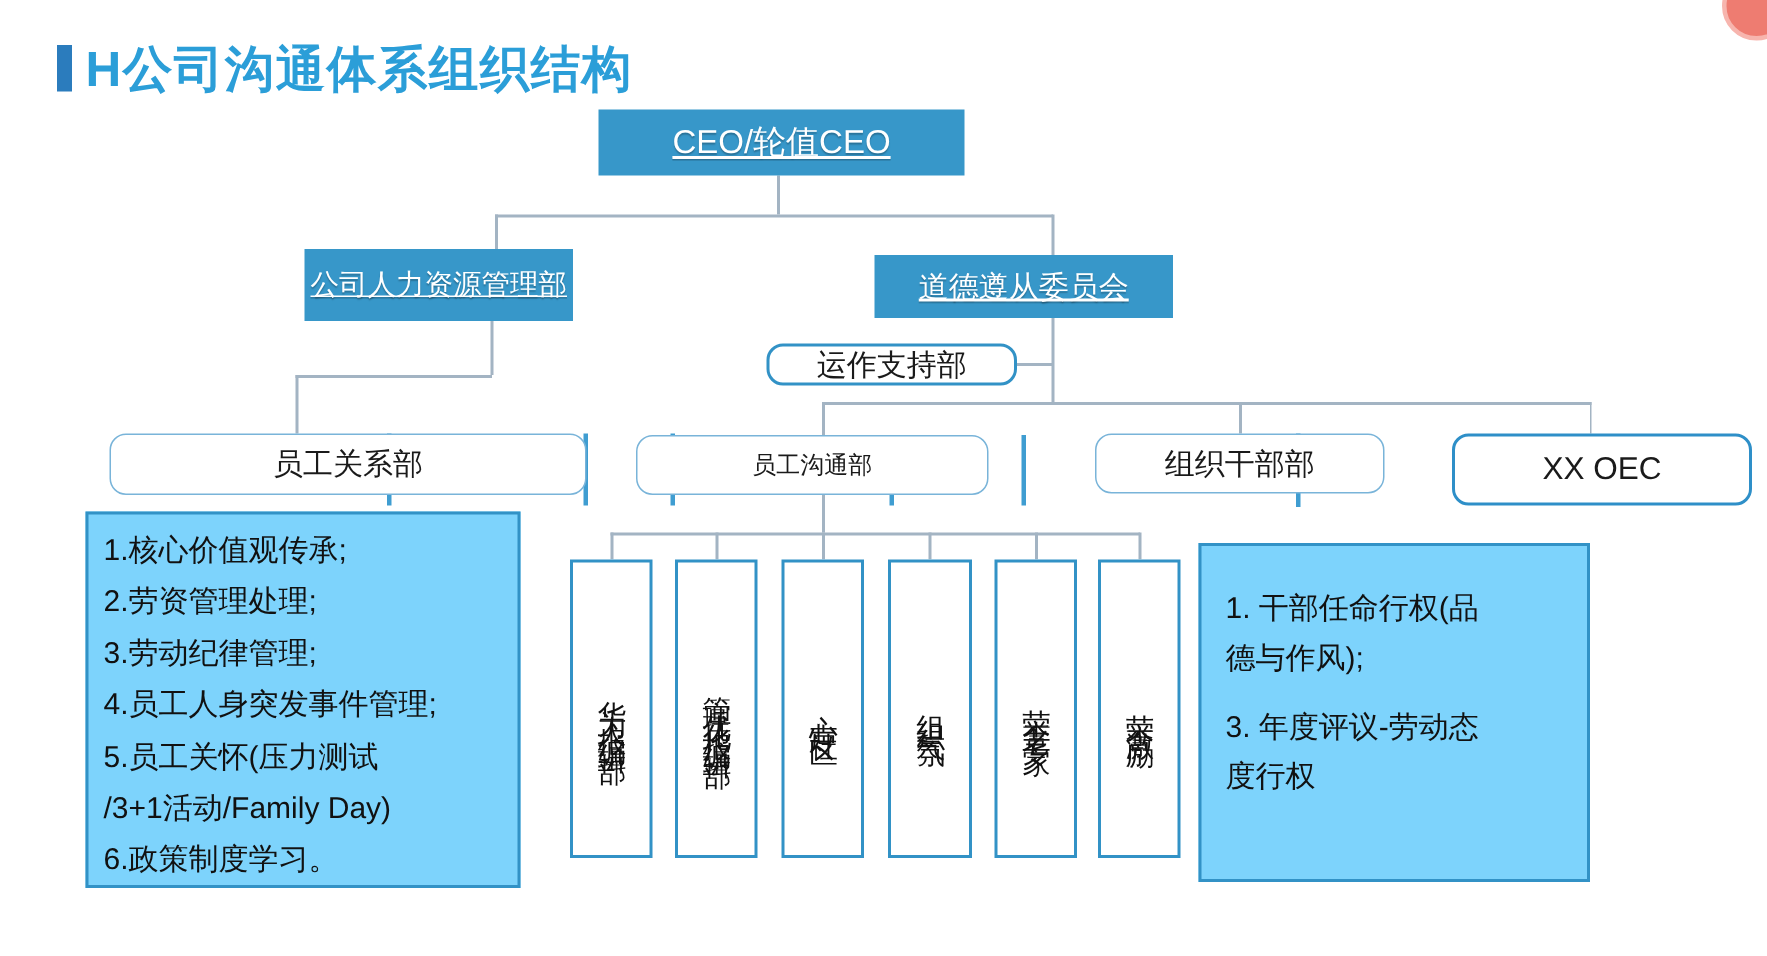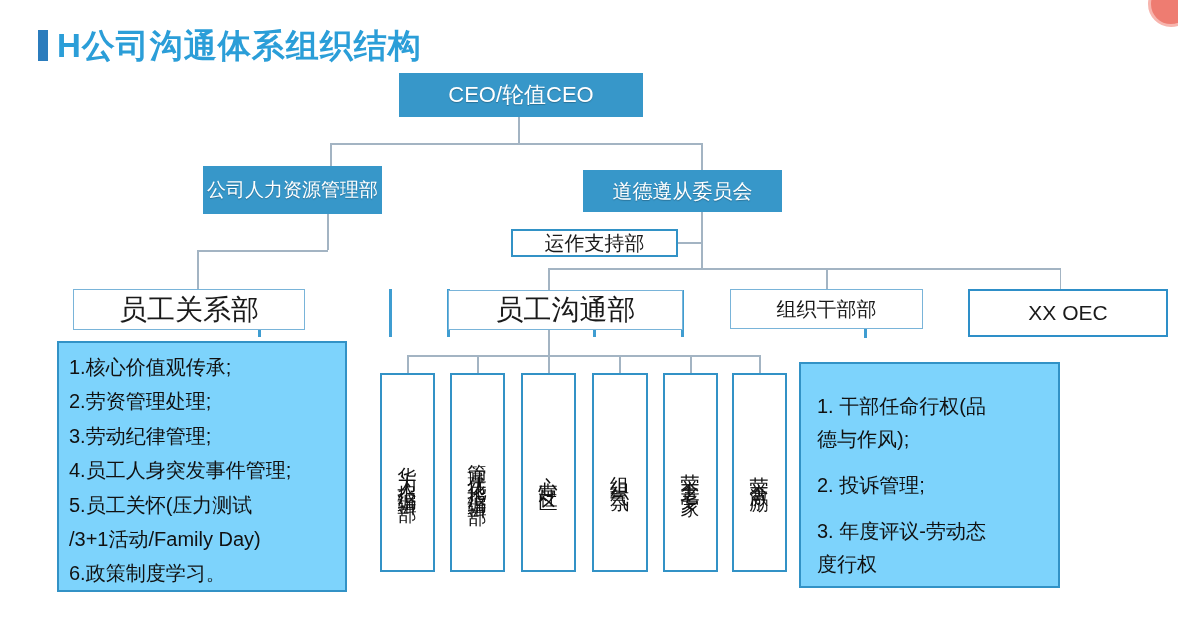--- a/index.html
+++ b/index.html
@@ -24,27 +24,29 @@
     background:#ee7c71;border:3px solid #f7b5ae;
     box-sizing:border-box;
   }
   
   .node-fill{
     position:absolute;box-sizing:border-box;
     background:#3797c9;
     color:#ffffff;text-shadow:0 1px 1px rgba(0,0,0,0.25);
     display:flex;align-items:center;justify-content:center;
     white-space:nowrap;
+    text-decoration:underline;
   }
   
   .node-outline{
     position:absolute;box-sizing:border-box;
     background:#ffffff;color:#1a1a1a;
     display:flex;align-items:center;justify-content:center;
     white-space:nowrap;
+    border-radius:11px;
   }
   .thin-border{border:1.5px solid #79b4d9;}
   .mid-border{border:2px solid #3292c6;}
   .strong-border{border:2.5px solid #2e8fc8;}
   
   .ln{position:absolute;background:#a3b4c3;}
   .tick{position:absolute;width:2.5px;background:#3f9dd1;}
   
   .list-box{
     position:absolute;box-sizing:border-box;background:#7dd3fc;
@@ -104,22 +106,22 @@
   <div class="tick" style="left:681px;top:290px;height:47px"></div>
   <div class="tick" style="left:864px;top:289px;height:49px"></div>
 
   <div class="node-fill" style="left:399px;top:73px;width:244px;height:44px;font-size:22px">CEO/轮值CEO</div>
 
   <div class="node-fill" style="left:203px;top:166px;width:179px;height:48px;font-size:19px">公司人力资源管理部</div>
   <div class="node-fill" style="left:583px;top:170px;width:199px;height:42px;font-size:20px">道德遵从委员会</div>
 
   <div class="node-outline mid-border" style="left:511px;top:229px;width:167px;height:28px;font-size:20px">运作支持部</div>
 
-  <div class="node-outline thin-border" style="left:73px;top:289px;width:232px;height:41px;font-size:28px">员工关系部</div>
-  <div class="node-outline thin-border" style="left:448px;top:290px;width:235px;height:40px;font-size:28px">员工沟通部</div>
+  <div class="node-outline thin-border" style="left:73px;top:289px;width:318px;height:41px;font-size:20px">员工关系部</div>
+  <div class="node-outline thin-border" style="left:424px;top:290px;width:235px;height:40px;font-size:16px">员工沟通部</div>
   <div class="node-outline thin-border" style="left:730px;top:289px;width:193px;height:40px;font-size:20px">组织干部部</div>
   <div class="node-outline strong-border" style="left:968px;top:289px;width:200px;height:48px;font-size:21px">XX OEC</div>
 
   <div class="list-box rel-list">
     <div class="list-line">1.核心价值观传承;</div>
     <div class="list-line">2.劳资管理处理;</div>
     <div class="list-line">3.劳动纪律管理;</div>
     <div class="list-line">4.员工人身突发事件管理;</div>
     <div class="list-line">5.员工关怀(压力测试</div>
     <div class="list-line">/3+1活动/Family Day)</div>
@@ -140,17 +142,16 @@
   </div>
   <div class="v-box" style="left:663px">
     <div class="v-text">荣誉老专家</div>
   </div>
   <div class="v-box" style="left:732px">
     <div class="v-text">荣誉激励</div>
   </div>
 
   <div class="list-box cadre-list">
     <div class="list-item">1. 干部任命行权(品德与作风);</div>
-    <div class="list-item">2. 投诉管理;</div>
     <div class="list-item">3. 年度评议-劳动态度行权</div>
   </div>
 
 </div>
 
 </body></html>

